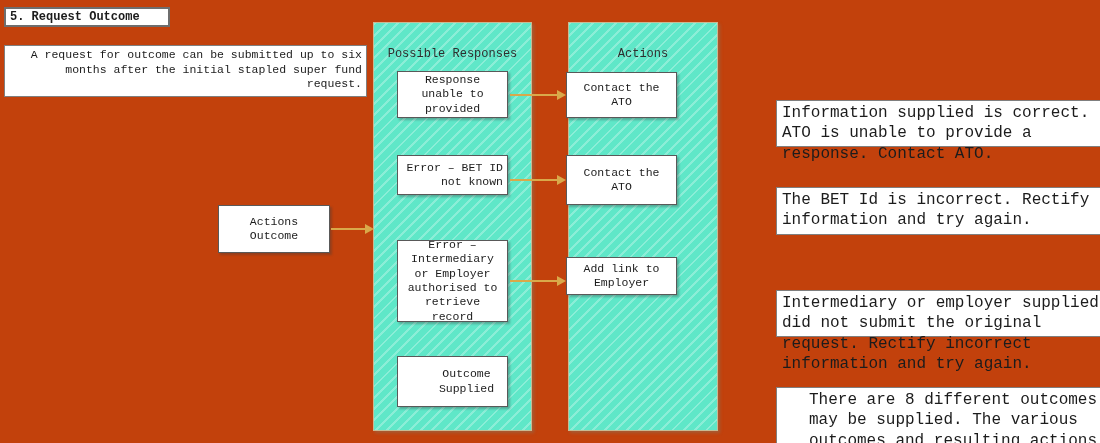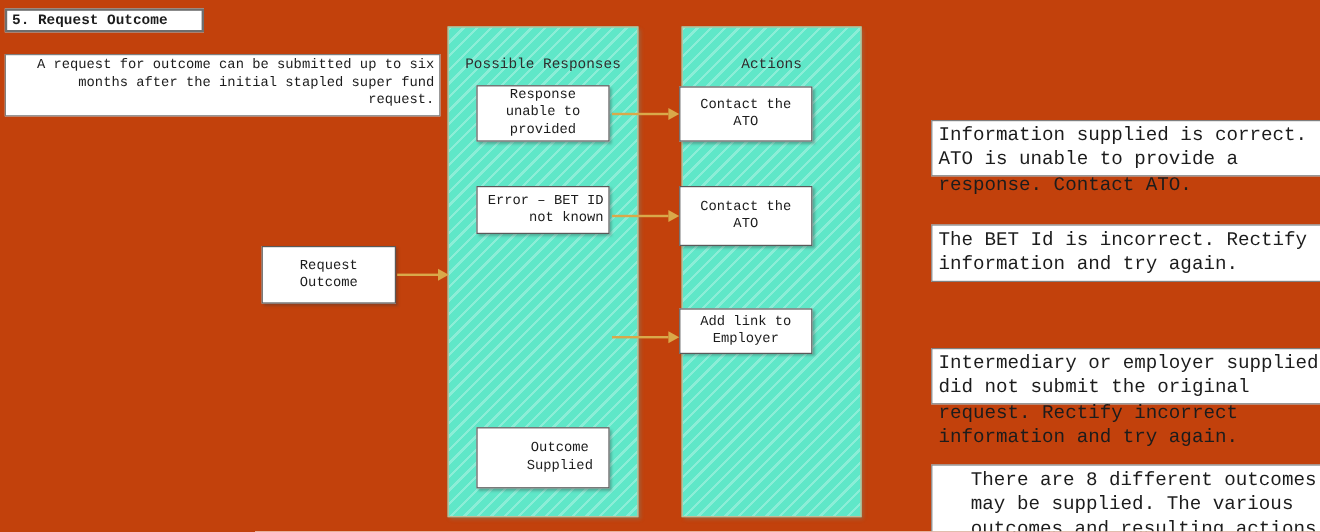--- a/index.html
+++ b/index.html
@@ -131,32 +131,33 @@
 </style>
 </head>
 <body>
 
 <div class="canvas">
 
   <div class="title-box">5. Request Outcome</div>
 
   <div class="desc-box">A request for outcome can be submitted up to six months after the initial stapled super fund request.</div>
 
-  <div class="node node-source">Request Outcome</div>
+  <div class="node node-source">Actions Outcome</div>
 
   <div class="lane lane-responses">
     <div class="lane-header">Possible Responses</div>
   </div>
 
   <div class="lane lane-actions">
     <div class="lane-header">Actions</div>
   </div>
 
   <div class="node node-resp-0">Response unable to provided</div>
   <div class="node node-resp-1">Error – BET ID not known</div>
+  <div class="node node-resp-2">Error – Intermediary or Employer authorised to retrieve record</div>
   <div class="node node-resp-3">Outcome Supplied</div>
 
   <div class="node node-act-0">Contact the ATO</div>
   <div class="node node-act-1">Contact the ATO</div>
   <div class="node node-act-2">Add link to Employer</div>
 
   <div class="note note-0">Information supplied is correct. ATO is unable to provide a response. Contact ATO.</div>
   <div class="note note-1">The BET Id is incorrect. Rectify information and try again.</div>
   <div class="note note-2">Intermediary or employer supplied did not submit the original request. Rectify incorrect information and try again.</div>
   <div class="note note-3">There are 8 different outcomes that may be supplied. The various outcomes and resulting actions are separately listed with additional detail</div>

